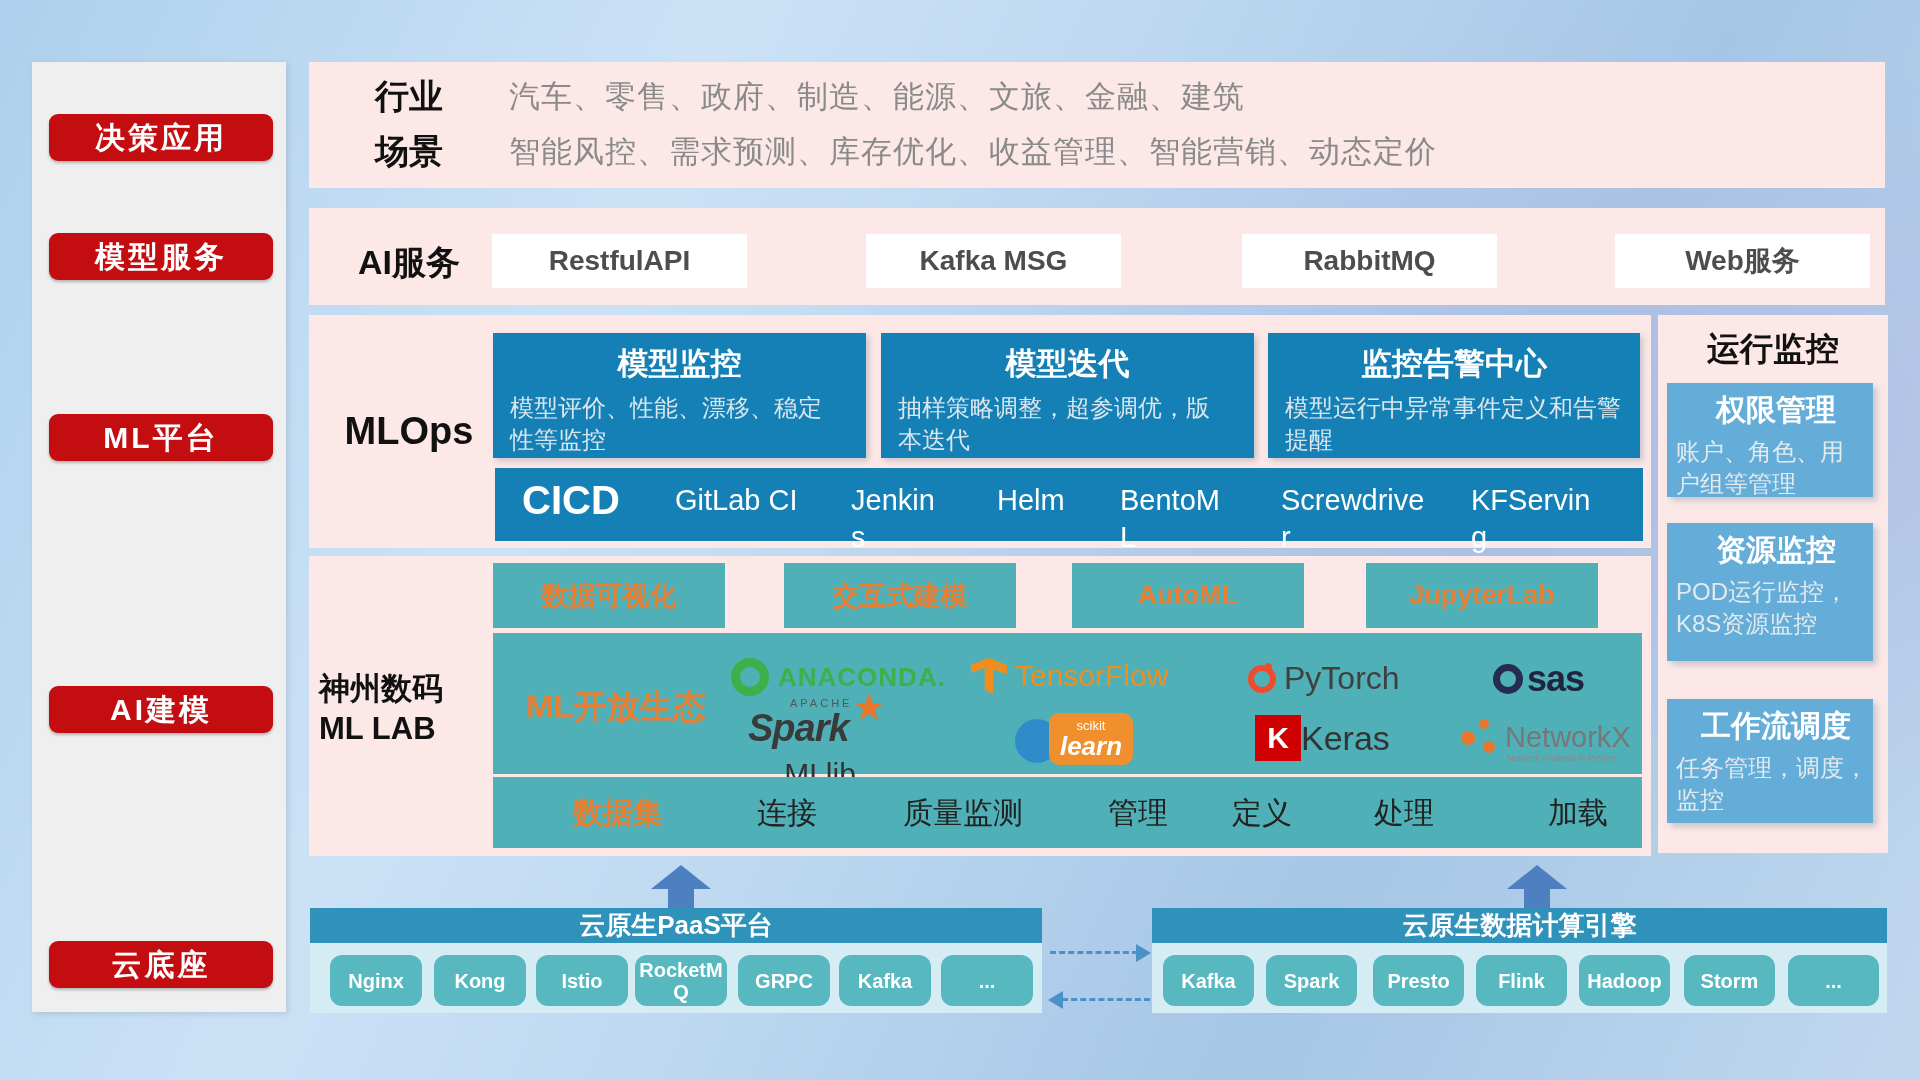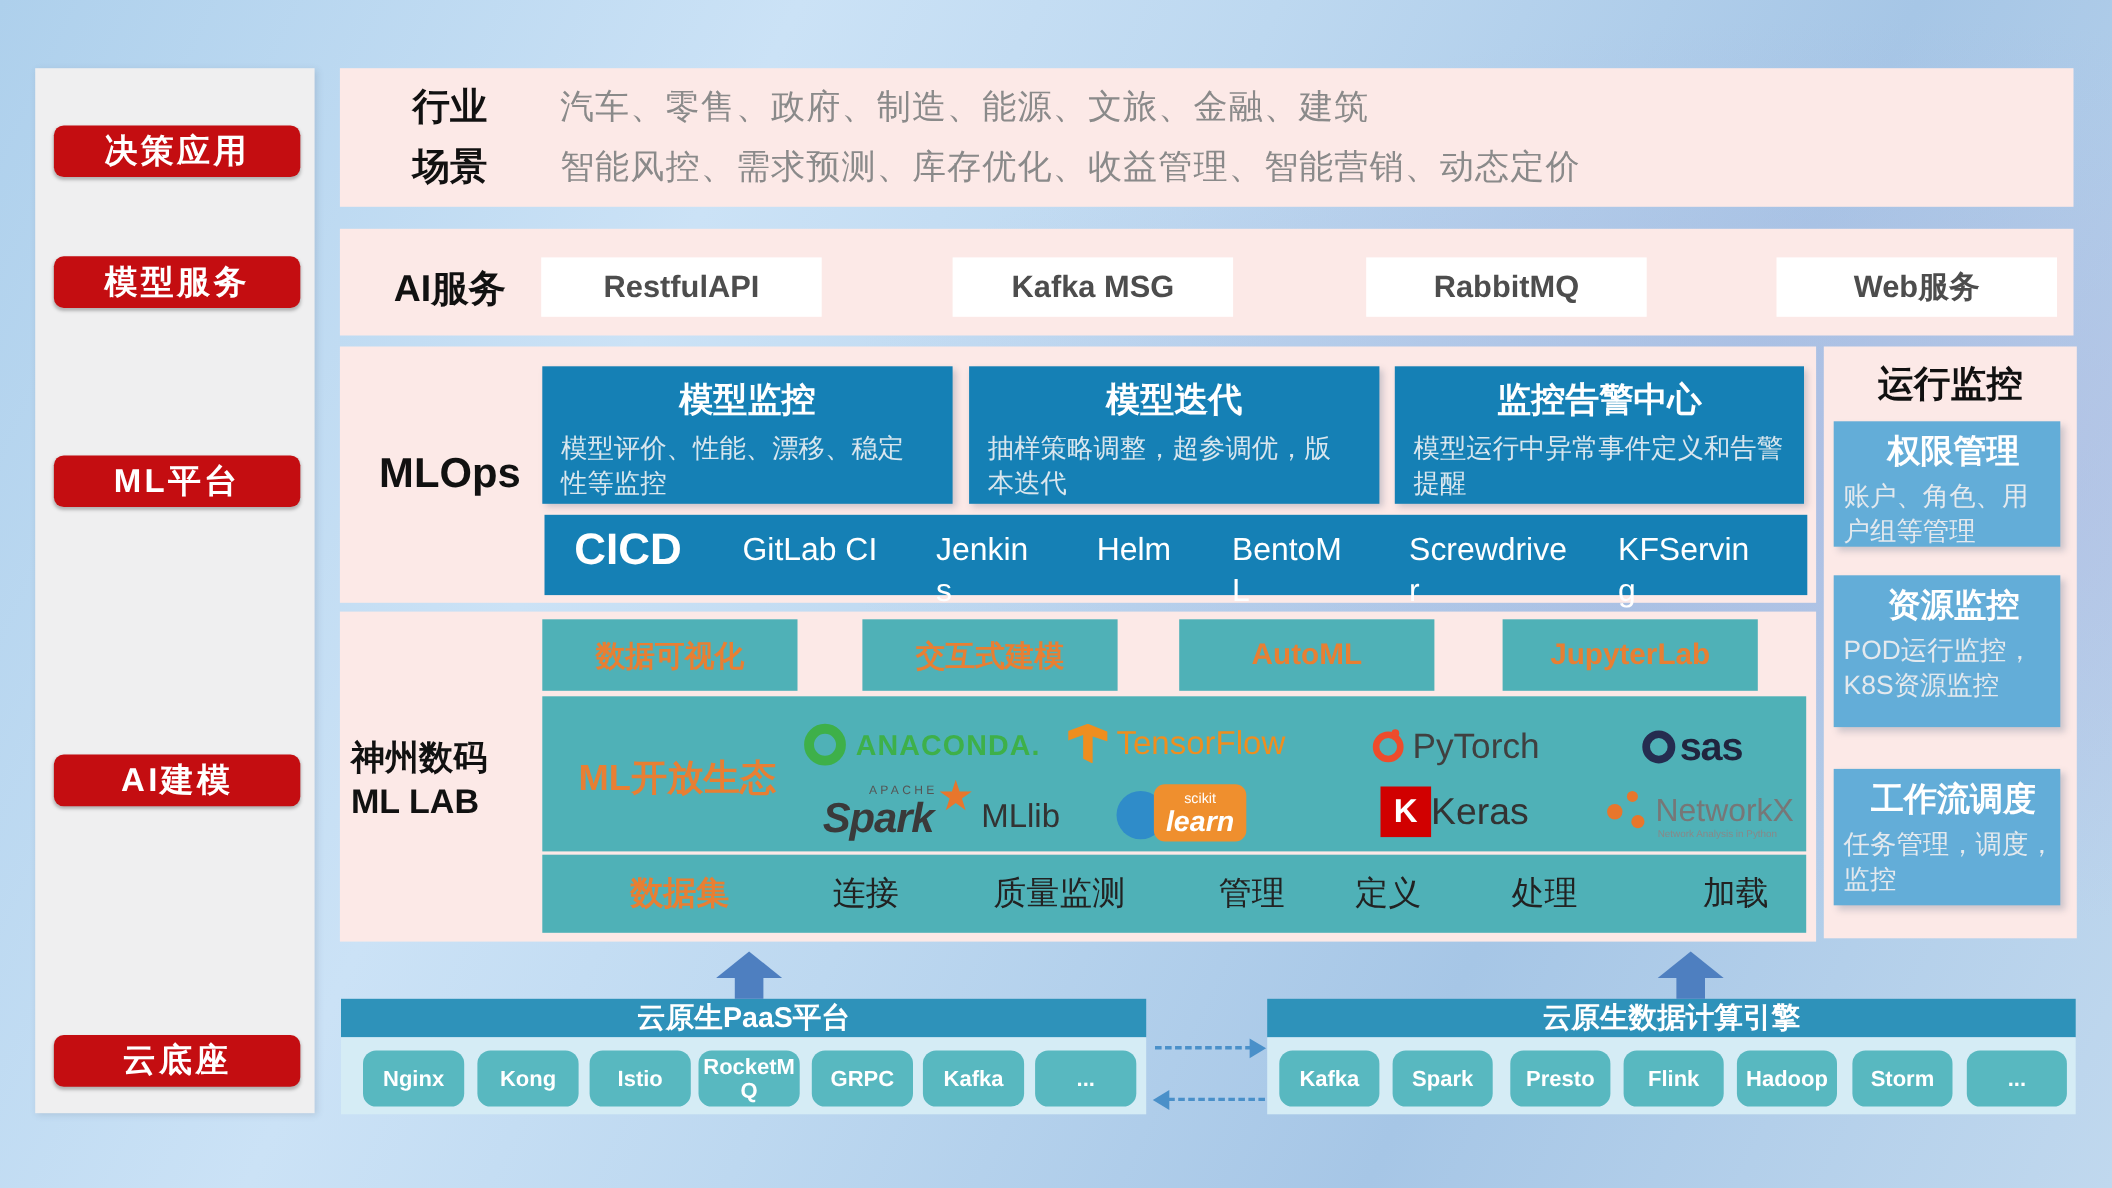--- a/index.html
+++ b/index.html
@@ -175,21 +175,21 @@
       </div>
       <div class="logo" style="left:755px;top:27px;">
         <div class="pt-icon"></div>
         <div class="pt-text">PyTorch</div>
       </div>
       <div class="logo" style="left:1000px;top:25px;">
         <div class="sas-icon"></div>
         <div class="sas-text">sas</div>
       </div>
 
-      <div class="logo" style="left:255px;top:80px;">
+      <div class="logo" style="left:255px;top:64px;flex-direction:column;">
         <div class="spark-wrap">
           <div class="spark-apache">APACHE</div>
           <div class="spark-word">Spark</div>
           <div class="spark-star">★</div>
         </div>
         <div class="mllib">MLlib</div>
       </div>
       <div class="sk-wrap" style="position:absolute;left:522px;top:78px;">
         <div class="sk-blue"></div>
         <div class="sk-orange">

